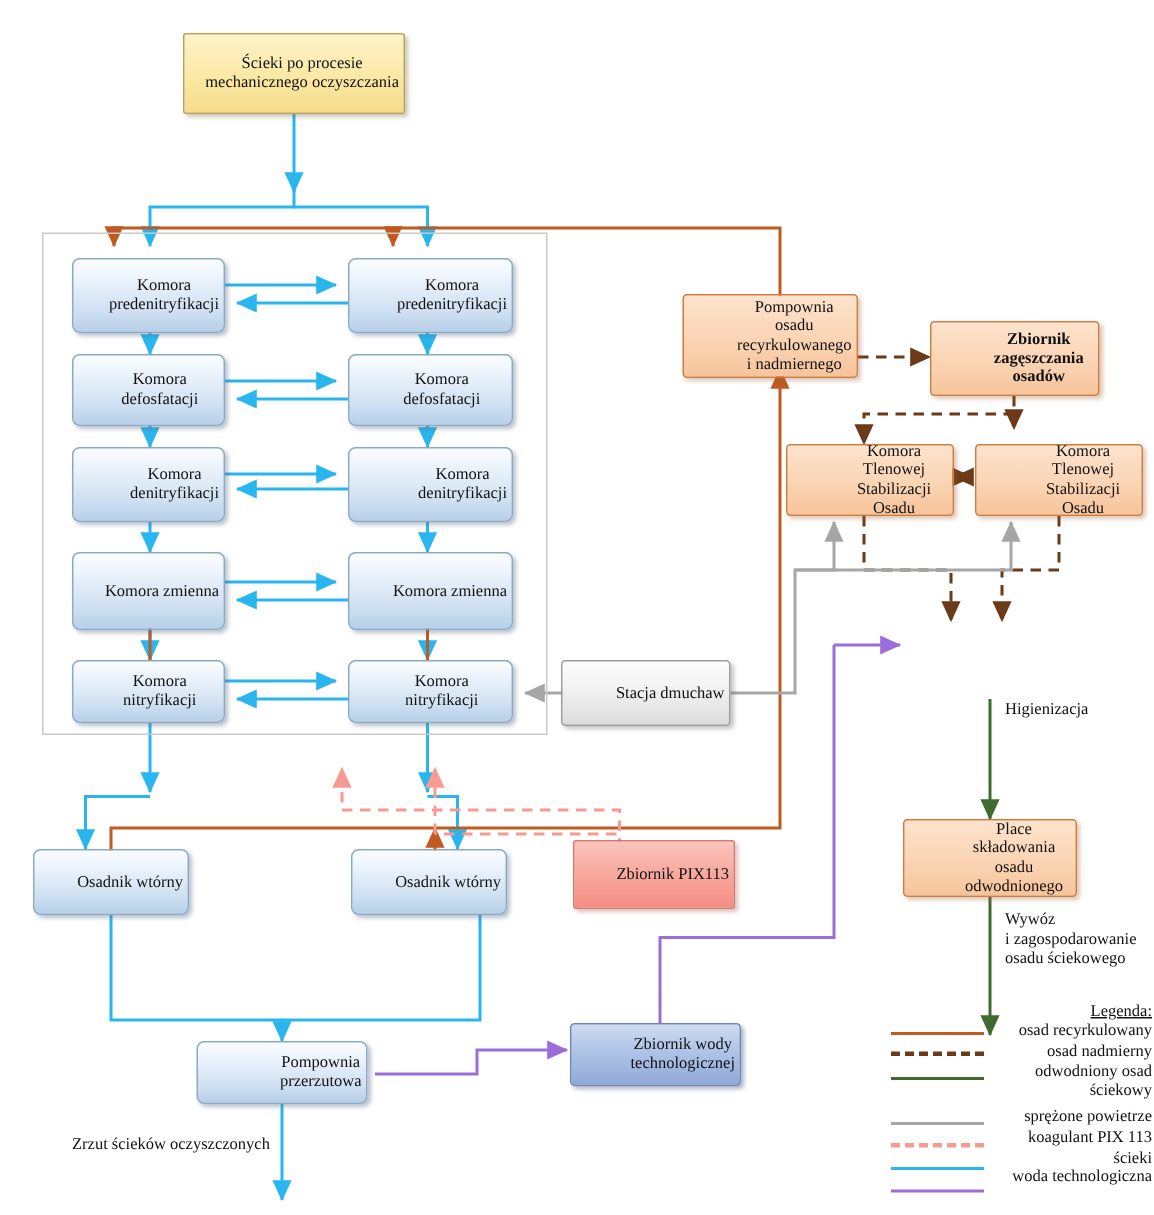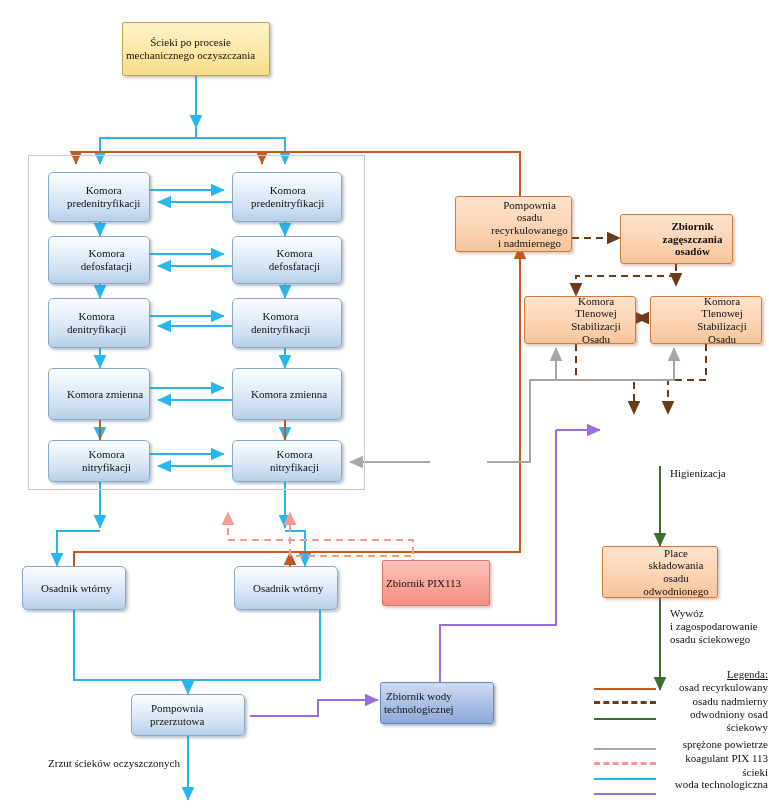--- a/index.html
+++ b/index.html
@@ -1,20 +1,20 @@
 <!DOCTYPE html>
 <html><head>
 <meta charset="utf-8">
 <style>
   html,body{margin:0;padding:0;background:#ffffff;}
   body{font-family:"Liberation Serif","DejaVu Serif",serif;}
   #stage{position:relative;width:769px;height:810px;overflow:hidden;background:#fff;}
   #wires{position:absolute;left:0;top:0;width:769px;height:810px;}
   .node{position:absolute;box-sizing:border-box;display:flex;align-items:center;
-        justify-content:flex-start;text-align:center;line-height:1.15;}
+        justify-content:flex-end;text-align:center;line-height:1.15;}
   .node span{display:block;padding:0 3px;}
 
   
   .sk-yellow{background:linear-gradient(180deg,#fdf3c9 0%,#fbe8a4 55%,#f6dc8c 100%);
              border:1px solid #b9a357;border-radius:2px;
              box-shadow:2px 2px 3px rgba(120,110,60,.38);color:#111;}
   .sk-blue{background:linear-gradient(180deg,#fbfdff 0%,#eef5fc 22%,#cfe0f2 72%,#b7cfe8 100%);
            border:1px solid #8aa9c6;border-radius:5px;
            box-shadow:2px 2px 3px rgba(90,110,135,.42);color:#111;padding-left:15px;}
   .sk-blue-dark{background:linear-gradient(180deg,#cfdcf2 0%,#b3c6e8 40%,#8fa9d8 100%);
@@ -181,20 +181,23 @@
     <span>Komora zmienna</span>
   </div>
 
   <div class="node sk-blue" style="left:48px;top:440px;width:102px;height:42px;font-size:11px;">
     <span>Komora nitryfikacji</span>
   </div>
   <div class="node sk-blue" style="left:232px;top:440px;width:110px;height:42px;font-size:11px;">
     <span>Komora nitryfikacji</span>
   </div>
 
+  <div class="node sk-gray" style="left:374px;top:440px;width:113px;height:44px;font-size:11px;">
+    <span>Stacja dmuchaw</span>
+  </div>
 
   <div class="node sk-orange" style="left:455px;top:196px;width:117px;height:56px;font-size:11px;">
     <span style="white-space: pre-line;">Pompownia osadu
 recyrkulowanego
 i nadmiernego</span>
   </div>
 
   <div class="node sk-orange" style="left:620px;top:214px;width:113px;height:50px;font-size:11px;font-weight:bold;">
     <span style="white-space: pre-line;">Zbiornik
 zagęszczania osadów</span>
@@ -242,21 +245,21 @@
 osadu ściekowego</div>
   <div class="flabel" style="left:48px;top:757px;font-size:11px;">Zrzut ścieków oczyszczonych</div>
 
   <div class="legend" style="left:592px;top:668px;width:176px;height:132px;">
     <div class="legend-title" style="right:0;top:0;font-size:11px;">Legenda:</div>
 
     <div class="swatch" style="left:2px;top:20px;border-top-color:#c05a21;border-top-style:solid;"></div>
     <div class="legend-row" style="top:13px;font-size:11px;">osad recyrkulowany</div>
 
     <div class="swatch" style="left:2px;top:33px;border-top-color:#6b3a18;border-top-style:dashed;border-top-width:3px;"></div>
-    <div class="legend-row" style="top:27px;font-size:11px;">osadu nadmierny</div>
+    <div class="legend-row" style="top:27px;font-size:11px;">osad nadmierny</div>
 
     <div class="swatch" style="left:2px;top:50px;border-top-color:#3f6b30;border-top-style:solid;"></div>
     <div class="legend-row" style="top: 40px; font-size: 11px; white-space: pre-line;">odwodniony osad
 ściekowy</div>
 
     <div class="swatch" style="left:2px;top:80px;border-top-color:#a6a6a6;border-top-style:solid;"></div>
     <div class="legend-row" style="top:70px;font-size:11px;">sprężone powietrze</div>
 
     <div class="swatch" style="left:2px;top:94px;border-top-color:#f79a92;border-top-style:dashed;border-top-width:3px;"></div>
     <div class="legend-row" style="top:84px;font-size:11px;">koagulant PIX 113</div>

